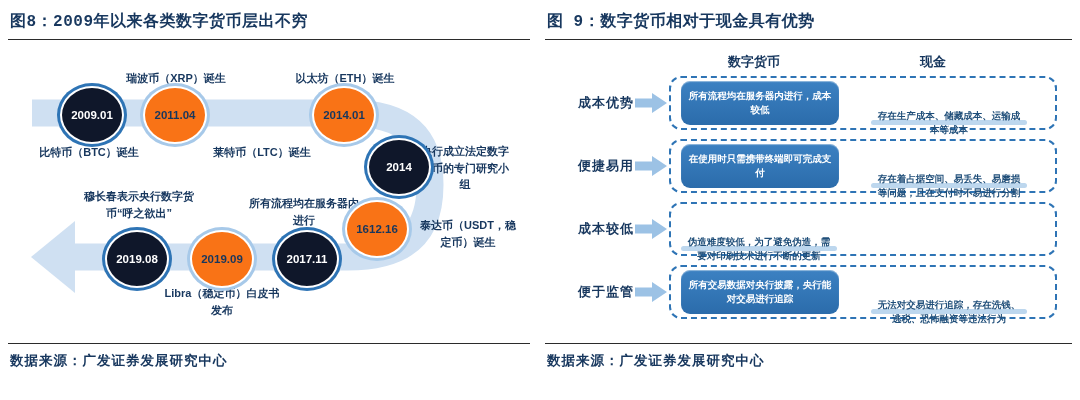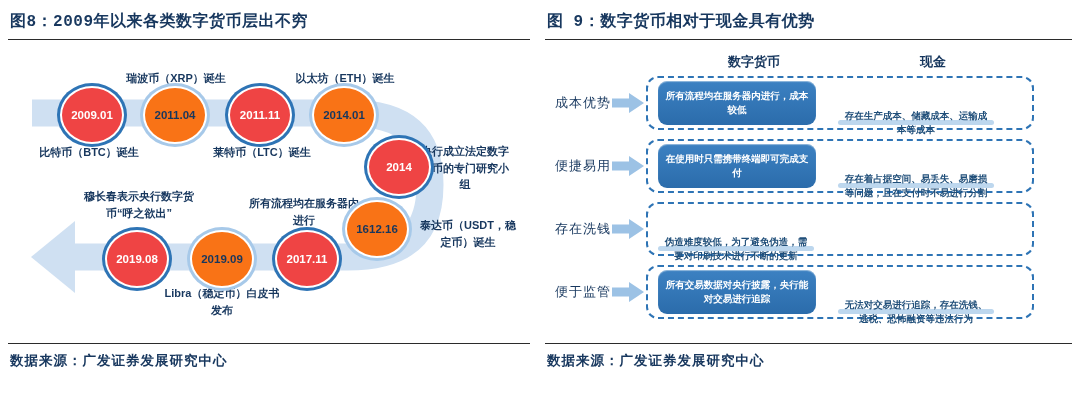--- a/index.html
+++ b/index.html
@@ -17,41 +17,41 @@
   .source-text{position:absolute;top:344px;left:2px;font-size:13.5px;font-weight:bold;color:#17375E;letter-spacing:1px;white-space:nowrap;}
 
   
   .timeline{position:absolute;top:37px;left:0;width:522px;height:296px;}
   .timeline svg{position:absolute;left:0;top:0;}
   .tl-circle{
     position:absolute;width:60px;height:54px;border-radius:50%;
     display:flex;align-items:center;justify-content:center;
     font-size:11.5px;font-weight:bold;z-index:2;
   }
-  .tl-circle.dark{background:#ef4444;color:#ffffff;border:2px solid #fff;box-shadow:0 0 0 3px #2E74B5;}
+  .tl-circle.dark{background:#0f172a;color:#ffffff;border:2px solid #fff;box-shadow:0 0 0 3px #2E74B5;}
   .tl-circle.light{background:#f97316;color:#17375E;border:2px solid #fff;box-shadow:0 0 0 3px #A7C9E9;}
   .tl-label{
     position:absolute;font-size:11px;font-weight:bold;color:#17375E;
     text-align:center;line-height:1.5;transform:translateX(-50%);z-index:1;white-space:nowrap;
   }
   .tl-label.wrap{white-space:normal;}
 
   
   .fig9-content{position:absolute;top:37px;left:0;width:527px;height:296px;}
   .fig9-header{position:absolute;top:8px;transform:translateX(-50%);font-size:13px;font-weight:bold;color:#17375E;white-space:nowrap;}
   #hdr-digital{left:209px;}
   #hdr-cash{left:388px;}
   .fig9-rows{position:absolute;top:32px;left:0;right:0;}
   .fig9-row{display:flex;align-items:center;height:52px;margin-bottom:11px;}
-  .row-label{width:58px;margin-left:9px;flex-shrink:0;font-size:13px;font-weight:normal;color:#17375E;text-align:center;letter-spacing:1px;}
+  .row-label{width:58px;margin-left:32px;flex-shrink:0;font-size:13px;font-weight:bold;color:#17375E;text-align:center;letter-spacing:1px;}
   .row-arrow{width:34px;flex-shrink:0;display:flex;align-items:center;}
   .row-boxes{
     width:364px;height:44px;flex-shrink:0;
     border:2px dashed #2E74B5;border-radius:12px;
-    padding:3px 10px;display:flex;gap:22px;align-items:stretch;
+    padding:3px 10px;display:flex;gap:32px;align-items:stretch;
   }
   .cmp-box{
     border-radius:9px;display:flex;align-items:center;justify-content:center;
     text-align:center;font-size:9.5px;font-weight:bold;line-height:1.45;
     padding:2px 5px;box-sizing:border-box;
   }
   .cmp-box.digital{width:158px;background:linear-gradient(180deg,#3c81c2 0%,#2b6cab 100%);color:#ffffff;box-shadow:inset 0 1px 1px rgba(255,255,255,.45);}
   .cmp-box.cash{width:156px;background:#BDD7EE;color:#1F4E79;margin-top:39px;}
 </style>
 </head>
@@ -65,23 +65,20 @@
     <svg width="522" height="296" viewBox="0 0 522 296">
       <path d="M 24 68 H 340 C 402 68 422 96 422 140 C 422 184 402 212 340 212 H 64" fill="none" stroke="#CFE0F2" stroke-width="27"></path>
       <polygon points="23,212 67,176 67,248" fill="#CFE0F2"></polygon>
     </svg>
 
     <div class="tl-circle dark" style="left:52px;top:41px">
         <span>2009.01</span>
       </div>
     <div class="tl-circle light" style="left:135px;top:41px">
         <span>2011.04</span>
-      </div>
-    <div class="tl-circle dark" style="left:220px;top:41px">
-        <span>2011.11</span>
       </div>
     <div class="tl-circle light" style="left:304px;top:41px">
         <span>2014.01</span>
       </div>
     <div class="tl-circle dark" style="left:359px;top:93px">
         <span>2014</span>
       </div>
     <div class="tl-circle light" style="left:337px;top:155px">
         <span>1612.16</span>
       </div>
@@ -140,21 +137,21 @@
               <polygon points="0,5.5 17,5.5 17,0 32,10 17,20 17,14.5 0,14.5" fill="#9CC2E5"></polygon>
             </svg>
         </div>
         <div class="row-boxes">
           <div class="cmp-box digital">在使用时只需携带终端即可完成支付</div>
           <div class="cmp-box cash">存在着占据空间、易丢失、易磨损等问题，且在支付时不易进行分割</div>
         </div>
       </div>
 
       <div class="fig9-row">
-        <div class="row-label">存在洗钱</div>
+        <div class="row-label">成本较低</div>
         <div class="row-arrow">
           <svg width="32" height="20" viewBox="0 0 32 20">
               <polygon points="0,5.5 17,5.5 17,0 32,10 17,20 17,14.5 0,14.5" fill="#9CC2E5"></polygon>
             </svg>
         </div>
         <div class="row-boxes">
           <div class="cmp-box cash">伪造难度较低，为了避免伪造，需要对印刷技术进行不断的更新</div>
         </div>
       </div>
 

